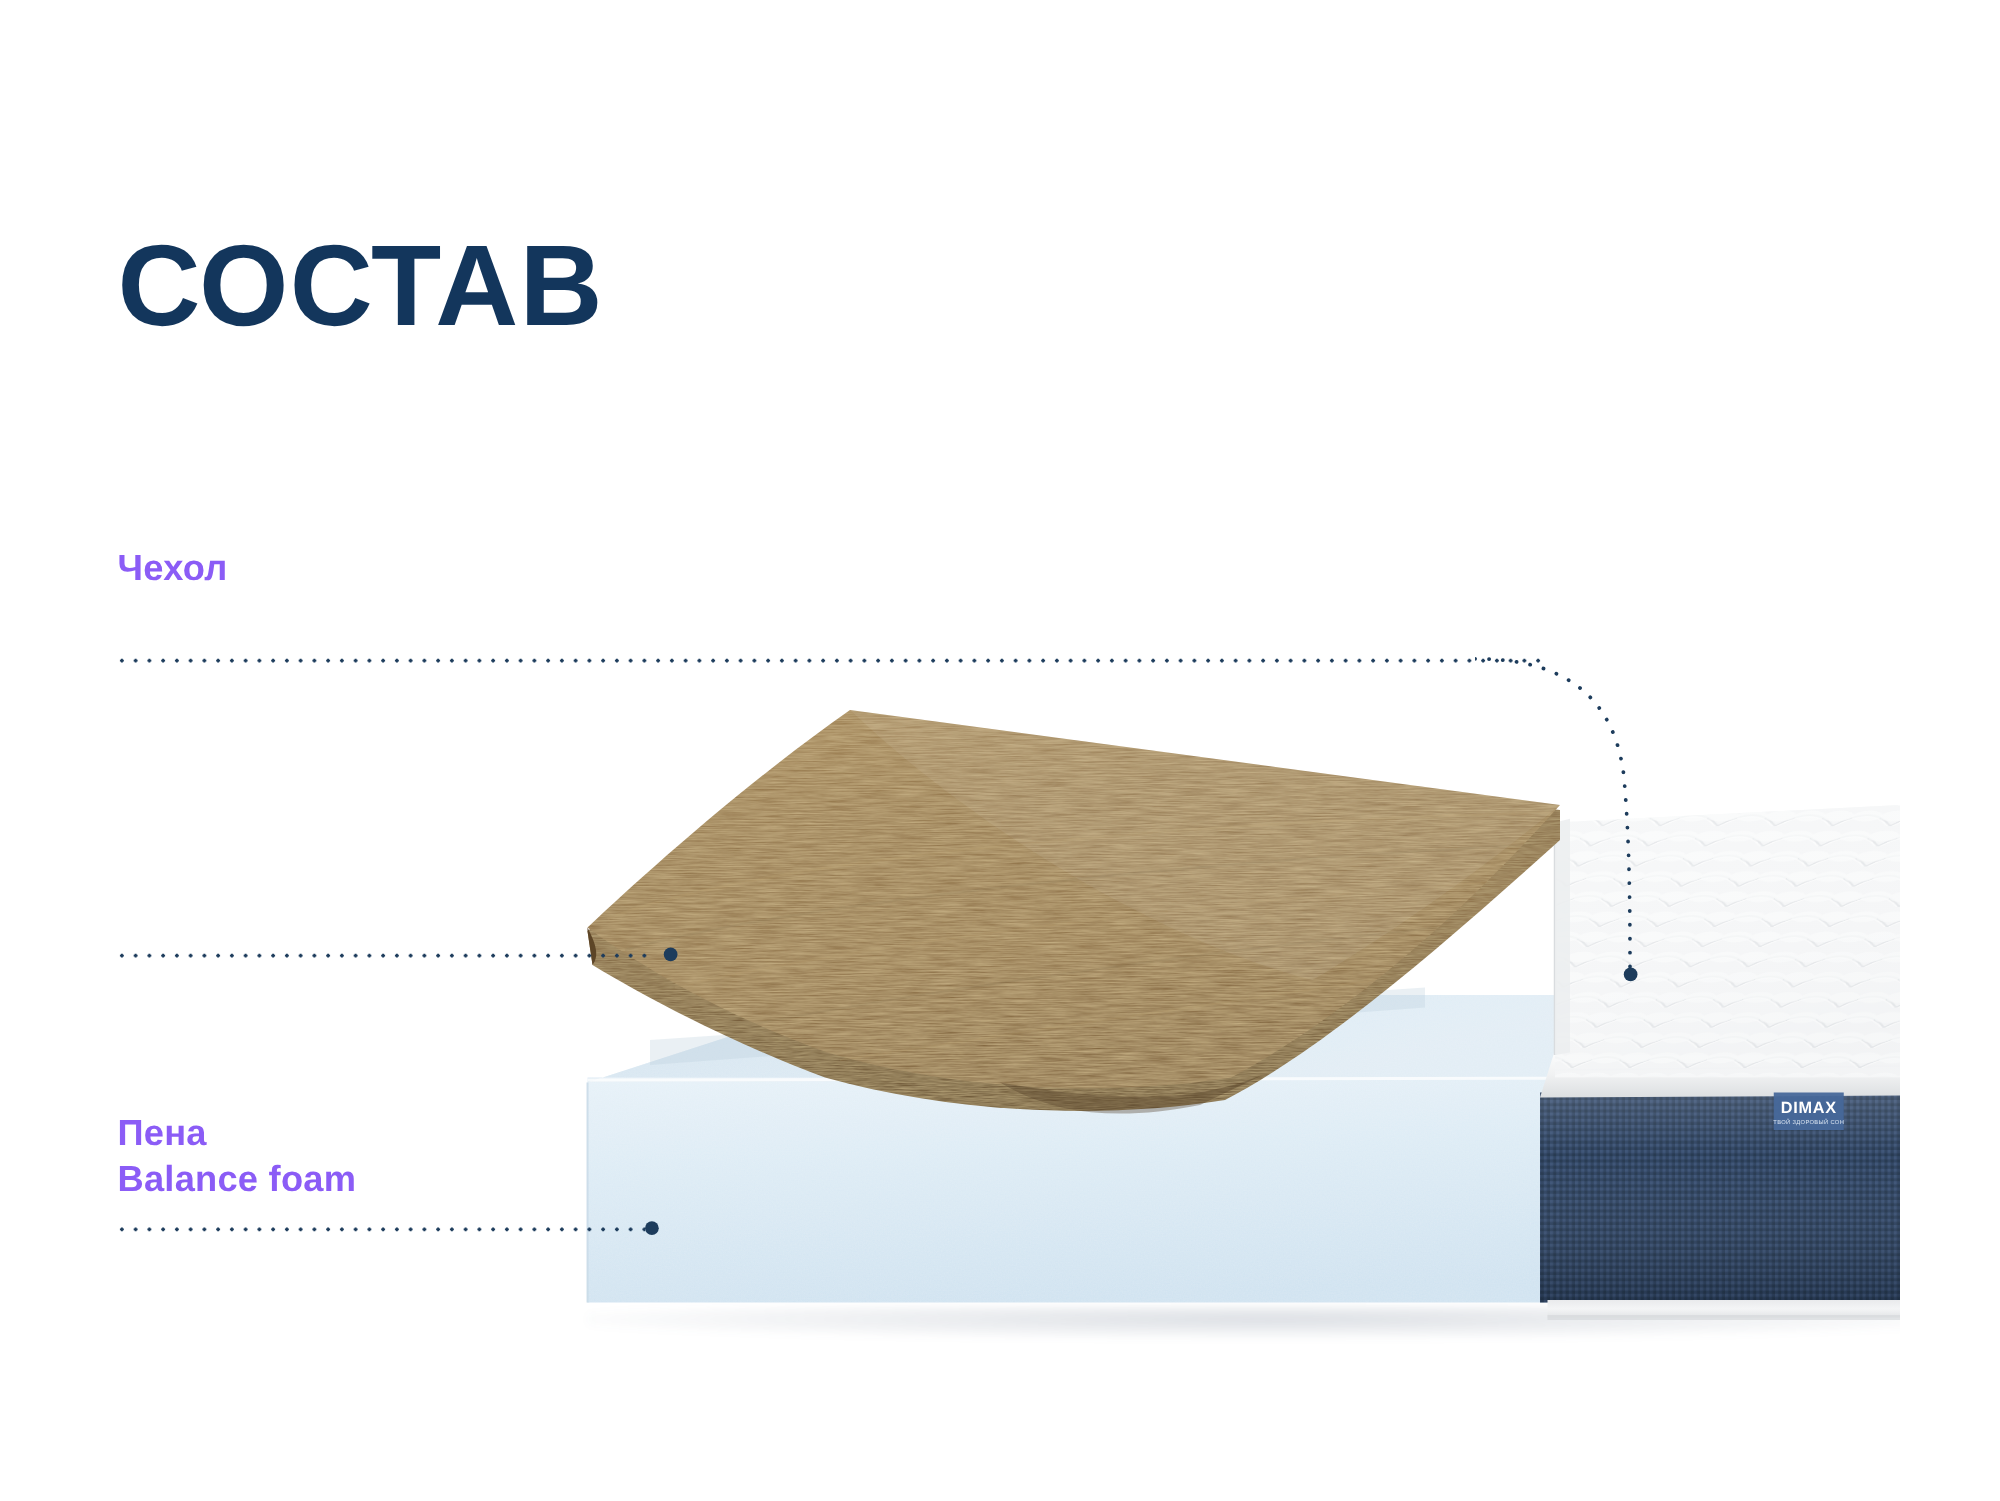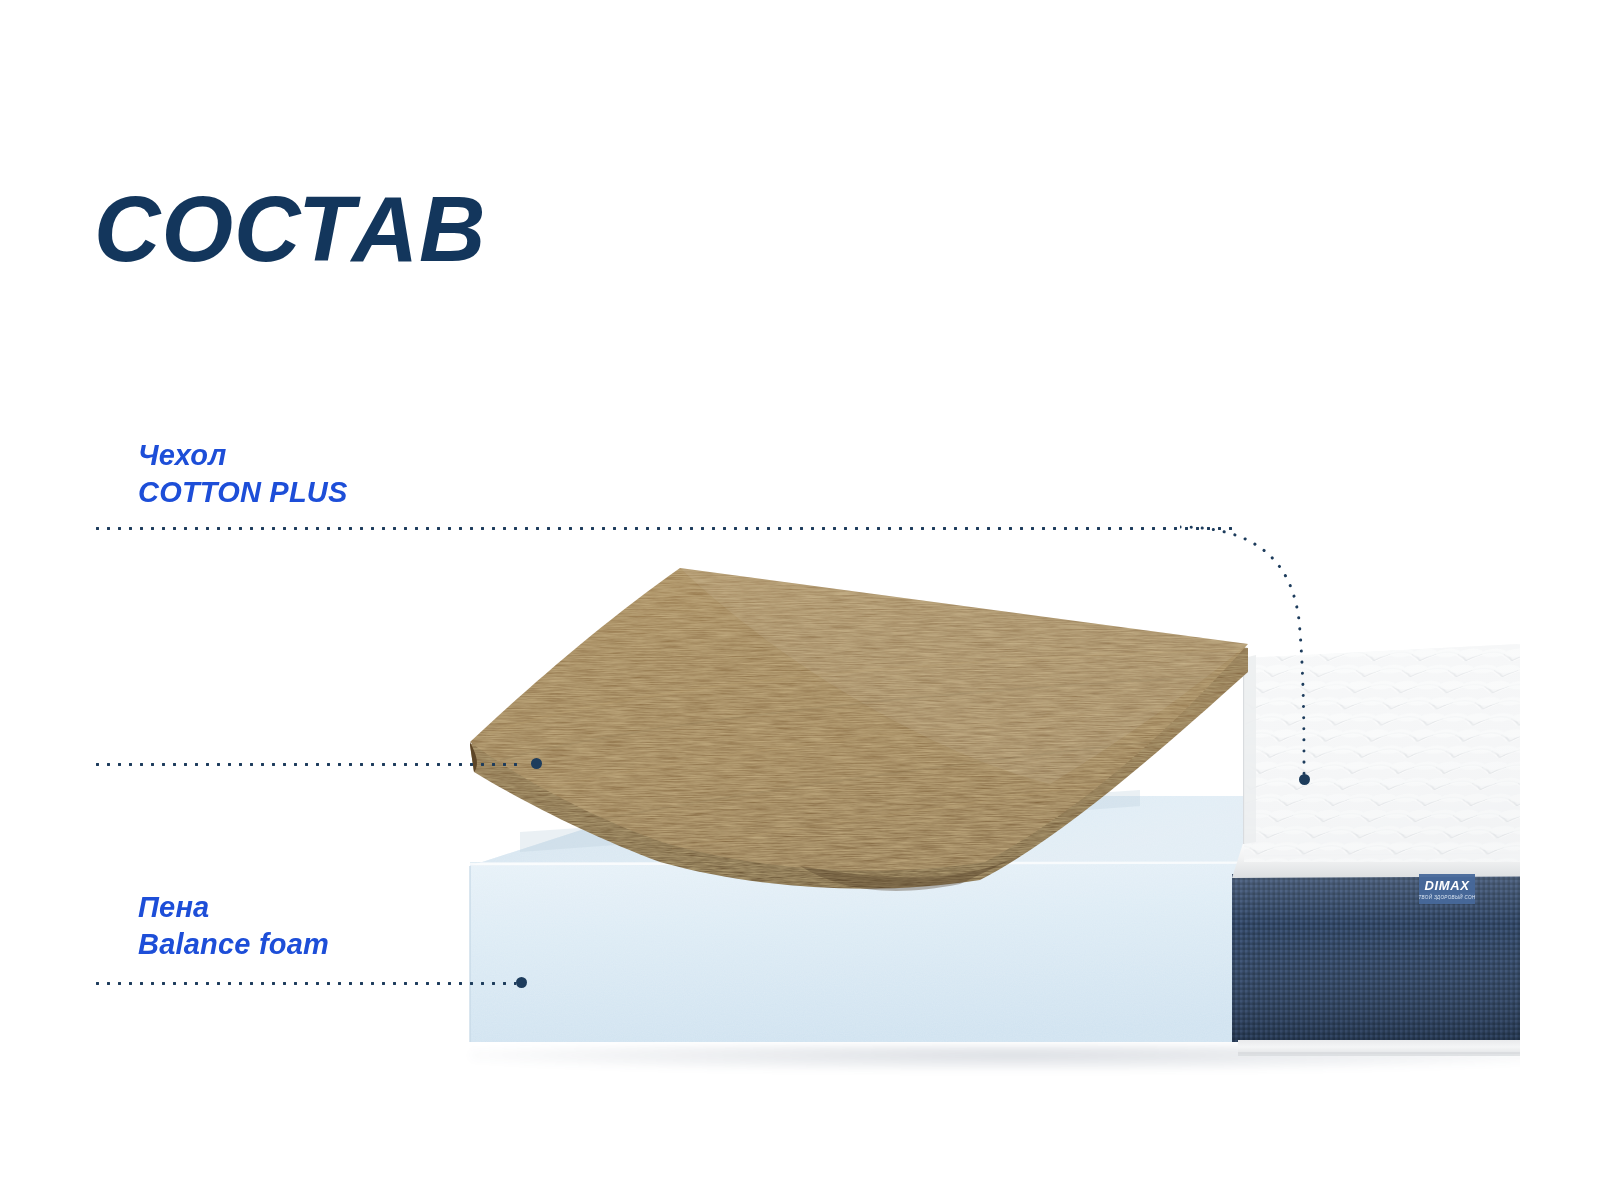--- a/index.html
+++ b/index.html
@@ -11,46 +11,44 @@
   body {
     font-family: "Liberation Sans", sans-serif;
     -webkit-font-smoothing: antialiased;
   }
   .stage {
     position: relative;
     width: 1520px;
     height: 1201px;
     background: #ffffff;
     overflow: hidden;
-    font-style: italic;
   }
 
   
   .page-title {
     position: absolute;
     left: 94px;
     top: 183px;
     font-size: 92px;
     font-weight: 700;
     letter-spacing: 1px;
     color: #13365c;
     line-height: 1;
     white-space: nowrap;
   }
 
   
   .callout {
     position: absolute;
-    color: #1d4ed8;
+    color: #8b5cf6;
     font-weight: 700;
     font-size: 29px;
     line-height: 1.28;
     letter-spacing: 0.2px;
     white-space: nowrap;
-    margin-left: 44px;
   }
   .callout .l1, .callout .l2 { display: block; }
   .callout-cover { left: 94px; top: 437px; }
   .callout-coir  { left: 94px; top: 668px; }
   .callout-foam  { left: 94px; top: 889px; }
 
   
   .leader {
     position: absolute;
     height: 3px;
@@ -283,21 +281,20 @@
         <rect x="1419" y="874" width="56" height="30" fill="#47689a" opacity="0.95"></rect>
         <text x="1447" y="890" font-family="Liberation Sans, sans-serif" font-size="13" font-weight="700" fill="#ffffff" text-anchor="middle" letter-spacing="0.6">DIMAX</text>
         <text x="1447" y="899" font-family="Liberation Sans, sans-serif" font-size="4.6" fill="#dce6f2" text-anchor="middle" letter-spacing="0.3">ТВОЙ ЗДОРОВЫЙ СОН</text>
       </g>
 
     </svg>
   </div>
 
   <div class="callout callout-cover">
     <span class="l1">Чехол</span>
-    <span class="l2">COTTON PLUS</span>
   </div>
   <div class="leader leader-cover"></div>
   <svg class="leader-curve" viewBox="0 0 170 290">
     <path d="M 0,27 C 60,27 110,48 119,120 C 124,175 124,230 124,282" fill="none" stroke="#1d3c5c" stroke-width="3" stroke-linecap="round" stroke-dasharray="0.1 11"></path>
   </svg>
   <div class="leader-dot dot-cover"></div>
 
   <div class="leader leader-coir"></div>
   <div class="leader-dot dot-coir"></div>
 

